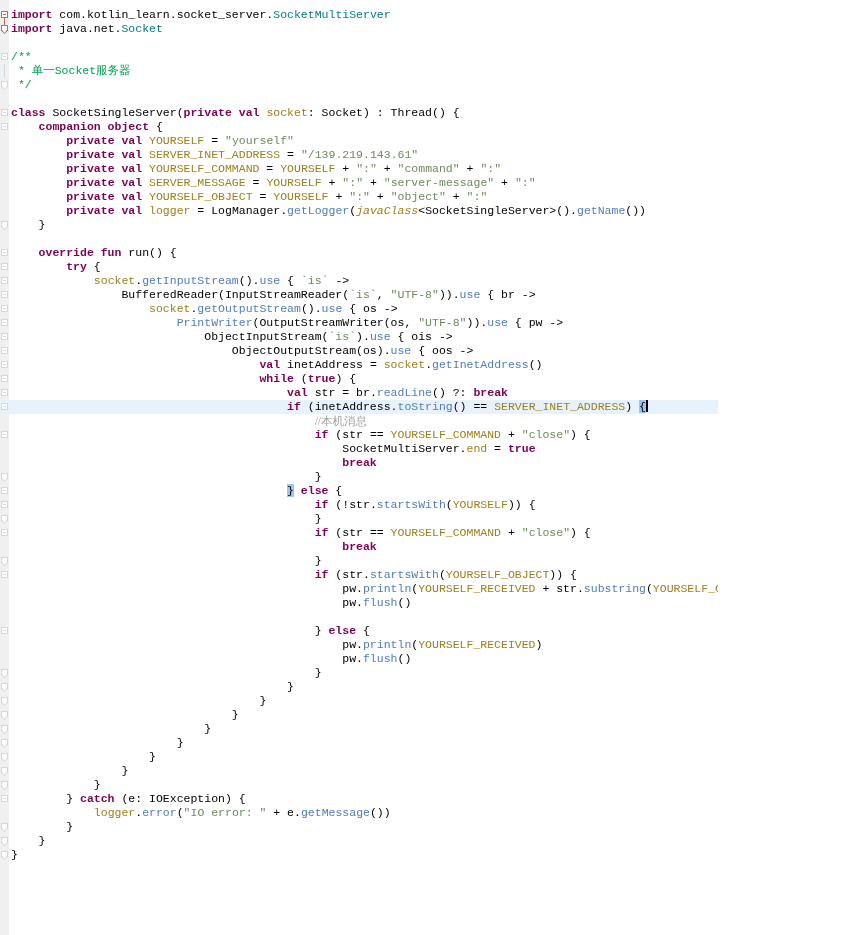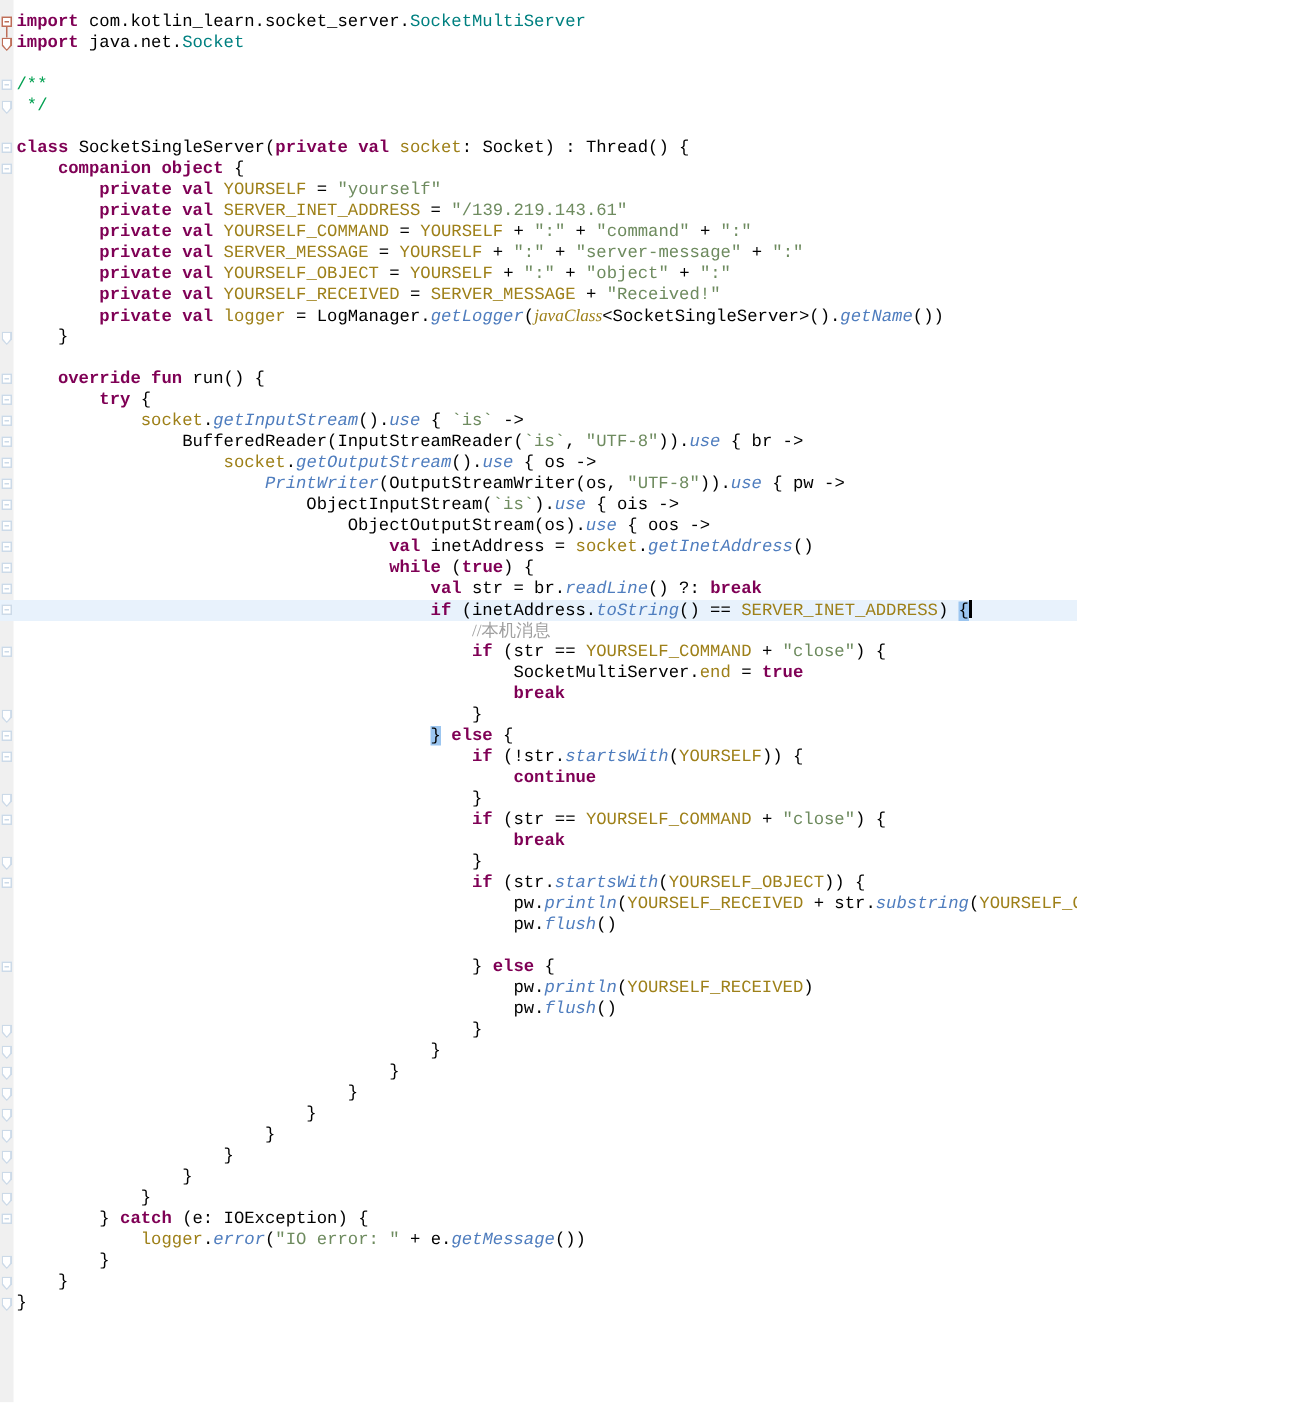--- a/index.html
+++ b/index.html
@@ -44,50 +44,50 @@
   .vl-full{top:0;height:14px;}
   .vl-bot{top:10px;height:4px;}
   .vl-top{top:0;height:3px;}
 
   .tk-k{color:var(--kw,#7F0055);font-weight:bold;}
   .tk-t{color:var(--cls,#008080);}
   .tk-f{color:var(--fld,#9E8019);}
   .tk-s{color:var(--str,#6E8B5F);}
   .tk-c{color:var(--doc,#00A050);}
   .tk-lc{color:var(--lcm,#A0A0A0);font-family:Liberation Serif, serif;}
-  .tk-m{color:var(--mth,#4F7DBE);font-style:italic;}
-  .tk-jc{color:var(--fld,#9E8019);font-style:italic;font-family:Liberation Serif, serif;}
+  .tk-m{color:var(--mth,#4F7DBE);}
+  .tk-jc{color:var(--fld,#9E8019);font-style:italic;}
   .tk-bt{color:var(--str,#6E8B5F);}
   .tk-p{color:#000;}
   .tk-bm{background:var(--bmb,#9CC6F0);color:#000;}
   .caret{
     display:inline-block;width:2px;height:12px;margin-bottom:-2px;
     background:var(--crt,#000);
   }
 </style>
 </head>
 <body>
 
 <div id="editor" style="--bg: #FFFFFF; --gutter: #F0F0F0; --curline: #E8F2FC; --kw: #7F0055; --cls: #008080; --fld: #9E8019; --str: #6E8B5F; --doc: #00A050; --lcm: #A0A0A0; --mth: #4F7DBE; --bmb: #9CC6F0; --crt: #000000;">
   <div id="gutter-strip"></div>
   <div id="code-lines">
       <div class="line"><span class="gut"><span class="fold-start" style="--fc: #BE6E58;"></span><span class="fold-vline vl-bot" style="--fc: #BE6E58;"></span></span><span class="tk-k">import</span><span class="tk-p"> com.kotlin_learn.socket_server.</span><span class="tk-t">SocketMultiServer</span></div>
       <div class="line"><span class="gut"><span class="fold-end" style="--fc: #BE6E58;"></span><span class="fold-vline vl-top" style="--fc: #BE6E58;"></span></span><span class="tk-k">import</span><span class="tk-p"> java.net.</span><span class="tk-t">Socket</span></div>
       <div class="line"><span class="gut"></span></div>
       <div class="line"><span class="gut"><span class="fold-start" style="--fc: #CCDAE8;"></span></span><span class="tk-c">/**</span></div>
+      <div class="line"><span class="gut"><span class="fold-vline vl-full" style="--fc: #CCDAE8;"></span></span><span class="tk-c"> * 单一Socket服务器</span></div>
       <div class="line"><span class="gut"><span class="fold-end" style="--fc: #CCDAE8;"></span></span><span class="tk-c"> */</span></div>
       <div class="line"><span class="gut"></span></div>
       <div class="line"><span class="gut"><span class="fold-start" style="--fc: #CCDAE8;"></span></span><span class="tk-k">class</span><span class="tk-p"> SocketSingleServer(</span><span class="tk-k">private val</span><span class="tk-p"> </span><span class="tk-f">socket</span><span class="tk-p">: Socket) : Thread() {</span></div>
       <div class="line"><span class="gut"><span class="fold-start" style="--fc: #CCDAE8;"></span></span><span class="tk-p">    </span><span class="tk-k">companion object</span><span class="tk-p"> {</span></div>
       <div class="line"><span class="gut"></span><span class="tk-p">        </span><span class="tk-k">private val</span><span class="tk-p"> </span><span class="tk-f">YOURSELF</span><span class="tk-p"> = </span><span class="tk-s">"yourself"</span></div>
       <div class="line"><span class="gut"></span><span class="tk-p">        </span><span class="tk-k">private val</span><span class="tk-p"> </span><span class="tk-f">SERVER_INET_ADDRESS</span><span class="tk-p"> = </span><span class="tk-s">"/139.219.143.61"</span></div>
       <div class="line"><span class="gut"></span><span class="tk-p">        </span><span class="tk-k">private val</span><span class="tk-p"> </span><span class="tk-f">YOURSELF_COMMAND</span><span class="tk-p"> = </span><span class="tk-f">YOURSELF</span><span class="tk-p"> + </span><span class="tk-s">":"</span><span class="tk-p"> + </span><span class="tk-s">"command"</span><span class="tk-p"> + </span><span class="tk-s">":"</span></div>
       <div class="line"><span class="gut"></span><span class="tk-p">        </span><span class="tk-k">private val</span><span class="tk-p"> </span><span class="tk-f">SERVER_MESSAGE</span><span class="tk-p"> = </span><span class="tk-f">YOURSELF</span><span class="tk-p"> + </span><span class="tk-s">":"</span><span class="tk-p"> + </span><span class="tk-s">"server-message"</span><span class="tk-p"> + </span><span class="tk-s">":"</span></div>
       <div class="line"><span class="gut"></span><span class="tk-p">        </span><span class="tk-k">private val</span><span class="tk-p"> </span><span class="tk-f">YOURSELF_OBJECT</span><span class="tk-p"> = </span><span class="tk-f">YOURSELF</span><span class="tk-p"> + </span><span class="tk-s">":"</span><span class="tk-p"> + </span><span class="tk-s">"object"</span><span class="tk-p"> + </span><span class="tk-s">":"</span></div>
-      <div class="line"><span class="gut"></span><span class="tk-p">        </span><span class="tk-k">private val</span><span class="tk-p"> </span><span class="tk-f">YOURSELF_RECEIVED</span><span class="tk-p"> = </span><span class="tk-f">SERVER_MESSAGE</span><span class="tk-p"> + </span><span class="tk-s">"Received!"</span></div>
       <div class="line"><span class="gut"></span><span class="tk-p">        </span><span class="tk-k">private val</span><span class="tk-p"> </span><span class="tk-f">logger</span><span class="tk-p"> = LogManager.</span><span class="tk-m">getLogger</span><span class="tk-p">(</span><span class="tk-jc">javaClass</span><span class="tk-p">&lt;SocketSingleServer&gt;().</span><span class="tk-m">getName</span><span class="tk-p">())</span></div>
       <div class="line"><span class="gut"><span class="fold-end" style="--fc: #CCDAE8;"></span></span><span class="tk-p">    }</span></div>
       <div class="line"><span class="gut"></span></div>
       <div class="line"><span class="gut"><span class="fold-start" style="--fc: #CCDAE8;"></span></span><span class="tk-p">    </span><span class="tk-k">override fun</span><span class="tk-p"> run() {</span></div>
       <div class="line"><span class="gut"><span class="fold-start" style="--fc: #CCDAE8;"></span></span><span class="tk-p">        </span><span class="tk-k">try</span><span class="tk-p"> {</span></div>
       <div class="line"><span class="gut"><span class="fold-start" style="--fc: #CCDAE8;"></span></span><span class="tk-p">            </span><span class="tk-f">socket</span><span class="tk-p">.</span><span class="tk-m">getInputStream</span><span class="tk-p">().</span><span class="tk-m">use</span><span class="tk-p"> { </span><span class="tk-bt">`is`</span><span class="tk-p"> -&gt;</span></div>
       <div class="line"><span class="gut"><span class="fold-start" style="--fc: #CCDAE8;"></span></span><span class="tk-p">                BufferedReader(InputStreamReader(</span><span class="tk-bt">`is`</span><span class="tk-p">, </span><span class="tk-s">"UTF-8"</span><span class="tk-p">)).</span><span class="tk-m">use</span><span class="tk-p"> { br -&gt;</span></div>
       <div class="line"><span class="gut"><span class="fold-start" style="--fc: #CCDAE8;"></span></span><span class="tk-p">                    </span><span class="tk-f">socket</span><span class="tk-p">.</span><span class="tk-m">getOutputStream</span><span class="tk-p">().</span><span class="tk-m">use</span><span class="tk-p"> { os -&gt;</span></div>
       <div class="line"><span class="gut"><span class="fold-start" style="--fc: #CCDAE8;"></span></span><span class="tk-p">                        </span><span class="tk-m">PrintWriter</span><span class="tk-p">(OutputStreamWriter(os, </span><span class="tk-s">"UTF-8"</span><span class="tk-p">)).</span><span class="tk-m">use</span><span class="tk-p"> { pw -&gt;</span></div>
       <div class="line"><span class="gut"><span class="fold-start" style="--fc: #CCDAE8;"></span></span><span class="tk-p">                            ObjectInputStream(</span><span class="tk-bt">`is`</span><span class="tk-p">).</span><span class="tk-m">use</span><span class="tk-p"> { ois -&gt;</span></div>
@@ -96,21 +96,20 @@
       <div class="line"><span class="gut"><span class="fold-start" style="--fc: #CCDAE8;"></span></span><span class="tk-p">                                    </span><span class="tk-k">while</span><span class="tk-p"> (</span><span class="tk-k">true</span><span class="tk-p">) {</span></div>
       <div class="line"><span class="gut"><span class="fold-start" style="--fc: #CCDAE8;"></span></span><span class="tk-p">                                        </span><span class="tk-k">val</span><span class="tk-p"> str = br.</span><span class="tk-m">readLine</span><span class="tk-p">() ?: </span><span class="tk-k">break</span></div>
       <div class="line cur"><span class="gut"><span class="fold-start" style="--fc: #CCDAE8;"></span></span><span class="tk-p">                                        </span><span class="tk-k">if</span><span class="tk-p"> (inetAddress.</span><span class="tk-m">toString</span><span class="tk-p">() == </span><span class="tk-f">SERVER_INET_ADDRESS</span><span class="tk-p">) </span><span class="tk-bm">{</span><span class="caret"></span></div>
       <div class="line"><span class="gut"></span><span class="tk-p">                                            </span><span class="tk-lc">//本机消息</span></div>
       <div class="line"><span class="gut"><span class="fold-start" style="--fc: #CCDAE8;"></span></span><span class="tk-p">                                            </span><span class="tk-k">if</span><span class="tk-p"> (str == </span><span class="tk-f">YOURSELF_COMMAND</span><span class="tk-p"> + </span><span class="tk-s">"close"</span><span class="tk-p">) {</span></div>
       <div class="line"><span class="gut"></span><span class="tk-p">                                                SocketMultiServer.</span><span class="tk-f">end</span><span class="tk-p"> = </span><span class="tk-k">true</span></div>
       <div class="line"><span class="gut"></span><span class="tk-p">                                                </span><span class="tk-k">break</span></div>
       <div class="line"><span class="gut"><span class="fold-end" style="--fc: #CCDAE8;"></span></span><span class="tk-p">                                            }</span></div>
       <div class="line"><span class="gut"><span class="fold-start" style="--fc: #CCDAE8;"></span></span><span class="tk-p">                                        </span><span class="tk-bm">}</span><span class="tk-p"> </span><span class="tk-k">else</span><span class="tk-p"> {</span></div>
       <div class="line"><span class="gut"><span class="fold-start" style="--fc: #CCDAE8;"></span></span><span class="tk-p">                                            </span><span class="tk-k">if</span><span class="tk-p"> (!str.</span><span class="tk-m">startsWith</span><span class="tk-p">(</span><span class="tk-f">YOURSELF</span><span class="tk-p">)) {</span></div>
-      <div class="line"><span class="gut"></span><span class="tk-p">                                                </span><span class="tk-k">continue</span></div>
       <div class="line"><span class="gut"><span class="fold-end" style="--fc: #CCDAE8;"></span></span><span class="tk-p">                                            }</span></div>
       <div class="line"><span class="gut"><span class="fold-start" style="--fc: #CCDAE8;"></span></span><span class="tk-p">                                            </span><span class="tk-k">if</span><span class="tk-p"> (str == </span><span class="tk-f">YOURSELF_COMMAND</span><span class="tk-p"> + </span><span class="tk-s">"close"</span><span class="tk-p">) {</span></div>
       <div class="line"><span class="gut"></span><span class="tk-p">                                                </span><span class="tk-k">break</span></div>
       <div class="line"><span class="gut"><span class="fold-end" style="--fc: #CCDAE8;"></span></span><span class="tk-p">                                            }</span></div>
       <div class="line"><span class="gut"><span class="fold-start" style="--fc: #CCDAE8;"></span></span><span class="tk-p">                                            </span><span class="tk-k">if</span><span class="tk-p"> (str.</span><span class="tk-m">startsWith</span><span class="tk-p">(</span><span class="tk-f">YOURSELF_OBJECT</span><span class="tk-p">)) {</span></div>
       <div class="line"><span class="gut"></span><span class="tk-p">                                                pw.</span><span class="tk-m">println</span><span class="tk-p">(</span><span class="tk-f">YOURSELF_RECEIVED</span><span class="tk-p"> + str.</span><span class="tk-m">substring</span><span class="tk-p">(</span><span class="tk-f">YOURSELF_OBJECT</span><span class="tk-p">.</span><span class="tk-m">length</span><span class="tk-p">()))</span></div>
       <div class="line"><span class="gut"></span><span class="tk-p">                                                pw.</span><span class="tk-m">flush</span><span class="tk-p">()</span></div>
       <div class="line"><span class="gut"></span></div>
       <div class="line"><span class="gut"><span class="fold-start" style="--fc: #CCDAE8;"></span></span><span class="tk-p">                                            } </span><span class="tk-k">else</span><span class="tk-p"> {</span></div>
       <div class="line"><span class="gut"></span><span class="tk-p">                                                pw.</span><span class="tk-m">println</span><span class="tk-p">(</span><span class="tk-f">YOURSELF_RECEIVED</span><span class="tk-p">)</span></div>

